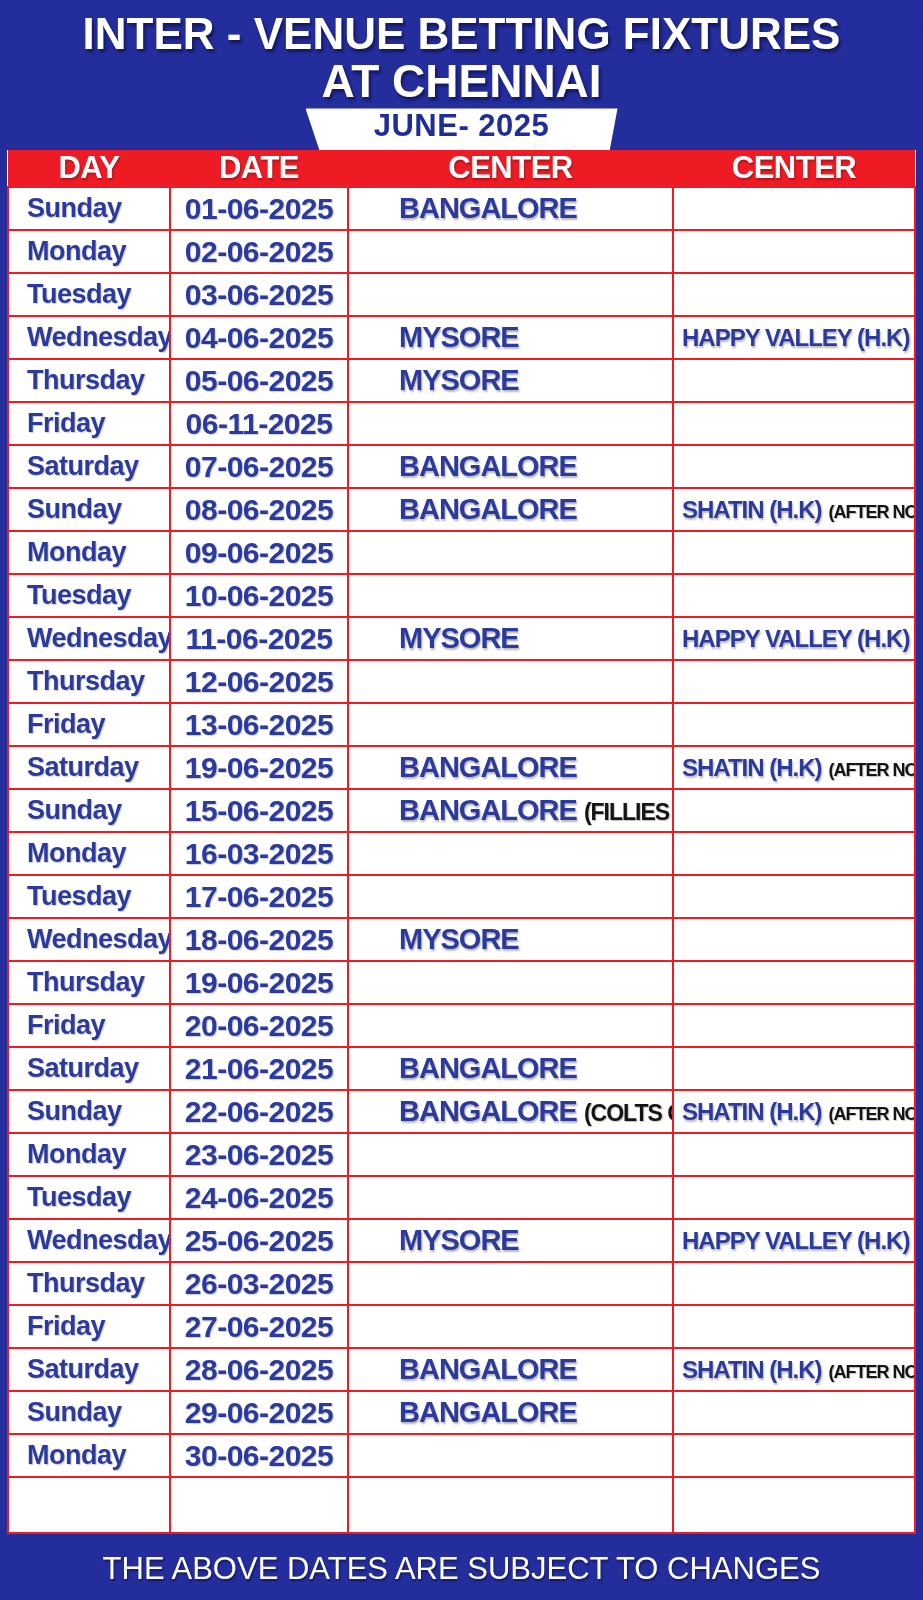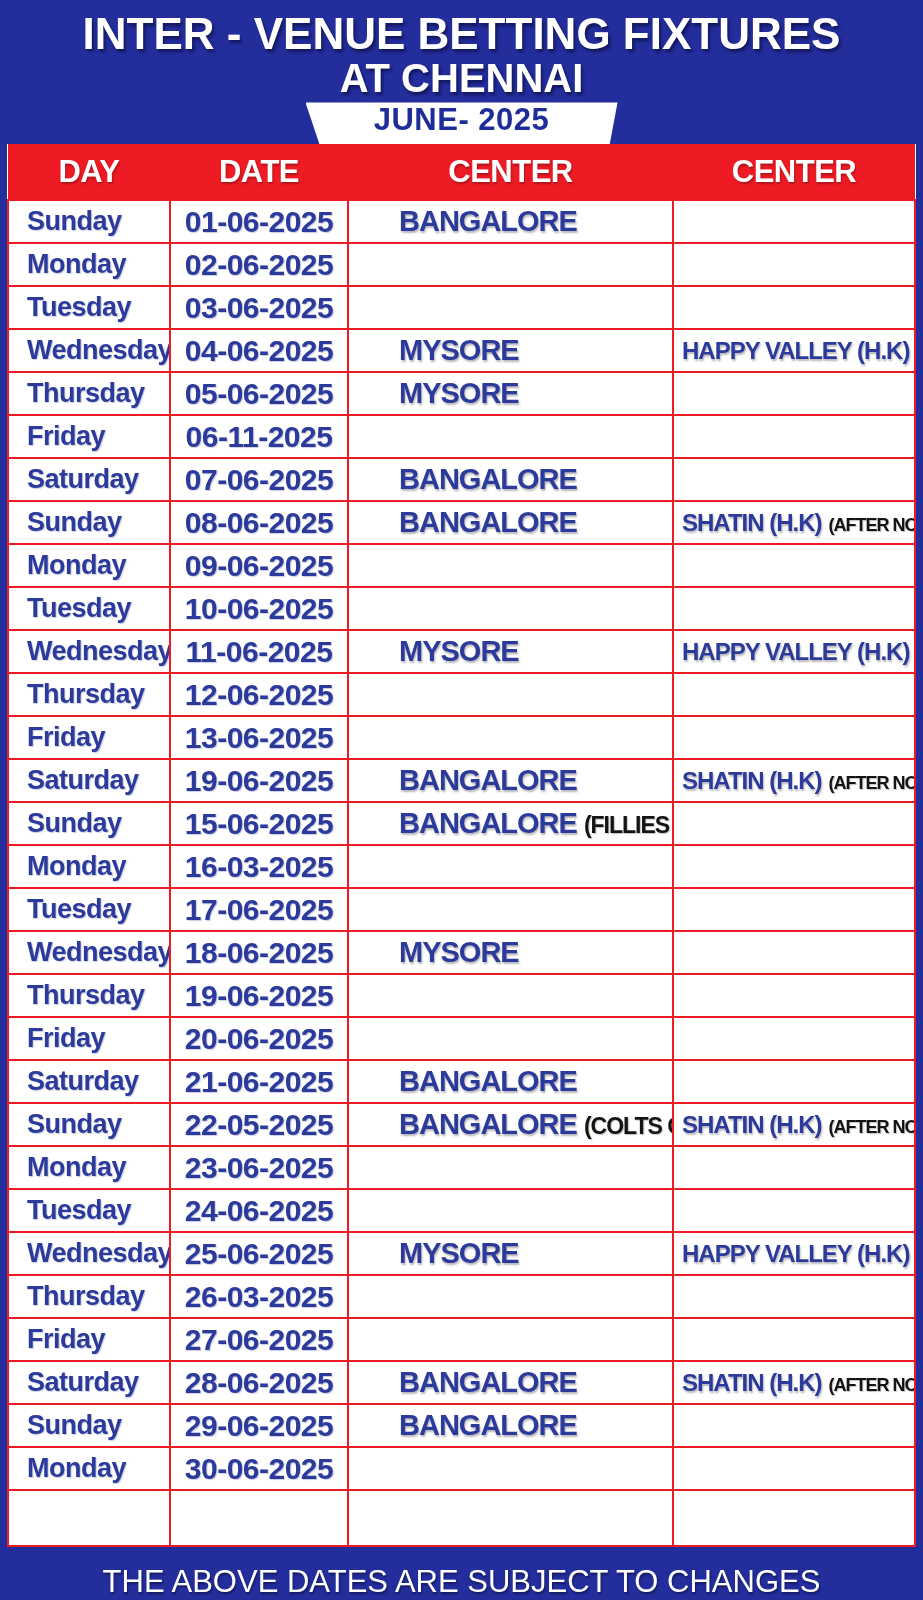--- a/index.html
+++ b/index.html
@@ -18,42 +18,42 @@
   }
   .poster{width:923px; height:1600px; background:var(--blue-bg); position:relative;border-radius:30px;}
 
   
   .title-block{padding-top:10px; text-align:center;}
   .title-line1{
     color:var(--white); font-weight:bold; font-size:44px; letter-spacing:0px;
     line-height:1.1; text-shadow:2px 3px 3px rgba(5,8,40,.55);
   }
   .title-line2{
-    color:var(--white); font-weight:bold; font-size:40px;
+    color:var(--white); font-weight:bold; font-size:46px;
     line-height:1.0; text-shadow:2px 3px 3px rgba(5,8,40,.55);
   }
 
   
   .banner{
     width:312px; height:42px; margin:4px auto 0 auto;
     background:var(--white);
     clip-path:polygon(0% 0%, 100% 0%, 97.5% 100%, 4.5% 100%);
     display:flex; align-items:flex-start; justify-content:center;
   }
   .banner-text{
     color:#1e2d9a; font-weight:bold; font-size:31px; letter-spacing:0.5px;
   }
 
   
   table{
     width:907px; margin:0 auto; border-collapse:collapse; table-layout:fixed;
     background:var(--white);
   }
   thead th{
-    background:var(--red); border:none; height:56px;
+    background:var(--red); border:none; height:37px;
     color:var(--white); font-weight:bold; font-size:31px; letter-spacing:-0.5px;
     text-align:center; vertical-align:middle;
     text-shadow:1px 2px 2px rgba(60,10,10,.35);
     margin-top:8px;
   }
   tbody td{
     border:2px solid var(--red);
     height:43px; background:var(--white); vertical-align:middle;
     overflow:hidden; white-space:nowrap;
   }
@@ -351,21 +351,21 @@
     <td class="center1">
       <span class="cmain">BANGALORE</span>
     </td>
     <td class="center2">
       
     </td>
   </tr>
 
   <tr>
     <td class="day">Sunday</td>
-    <td class="date">22-05-2025</td>
+    <td class="date">22-06-2025</td>
     <td class="center1">
       <span class="cmain">BANGALORE</span><span class="cnote">(COLTS GR-I)</span>
     </td>
     <td class="center2">
       <span class="cmain">SHATIN (H.K)</span><span class="cnote">(AFTER NOON)</span>
     </td>
   </tr>
 
   <tr>
     <td class="day">Monday</td>

